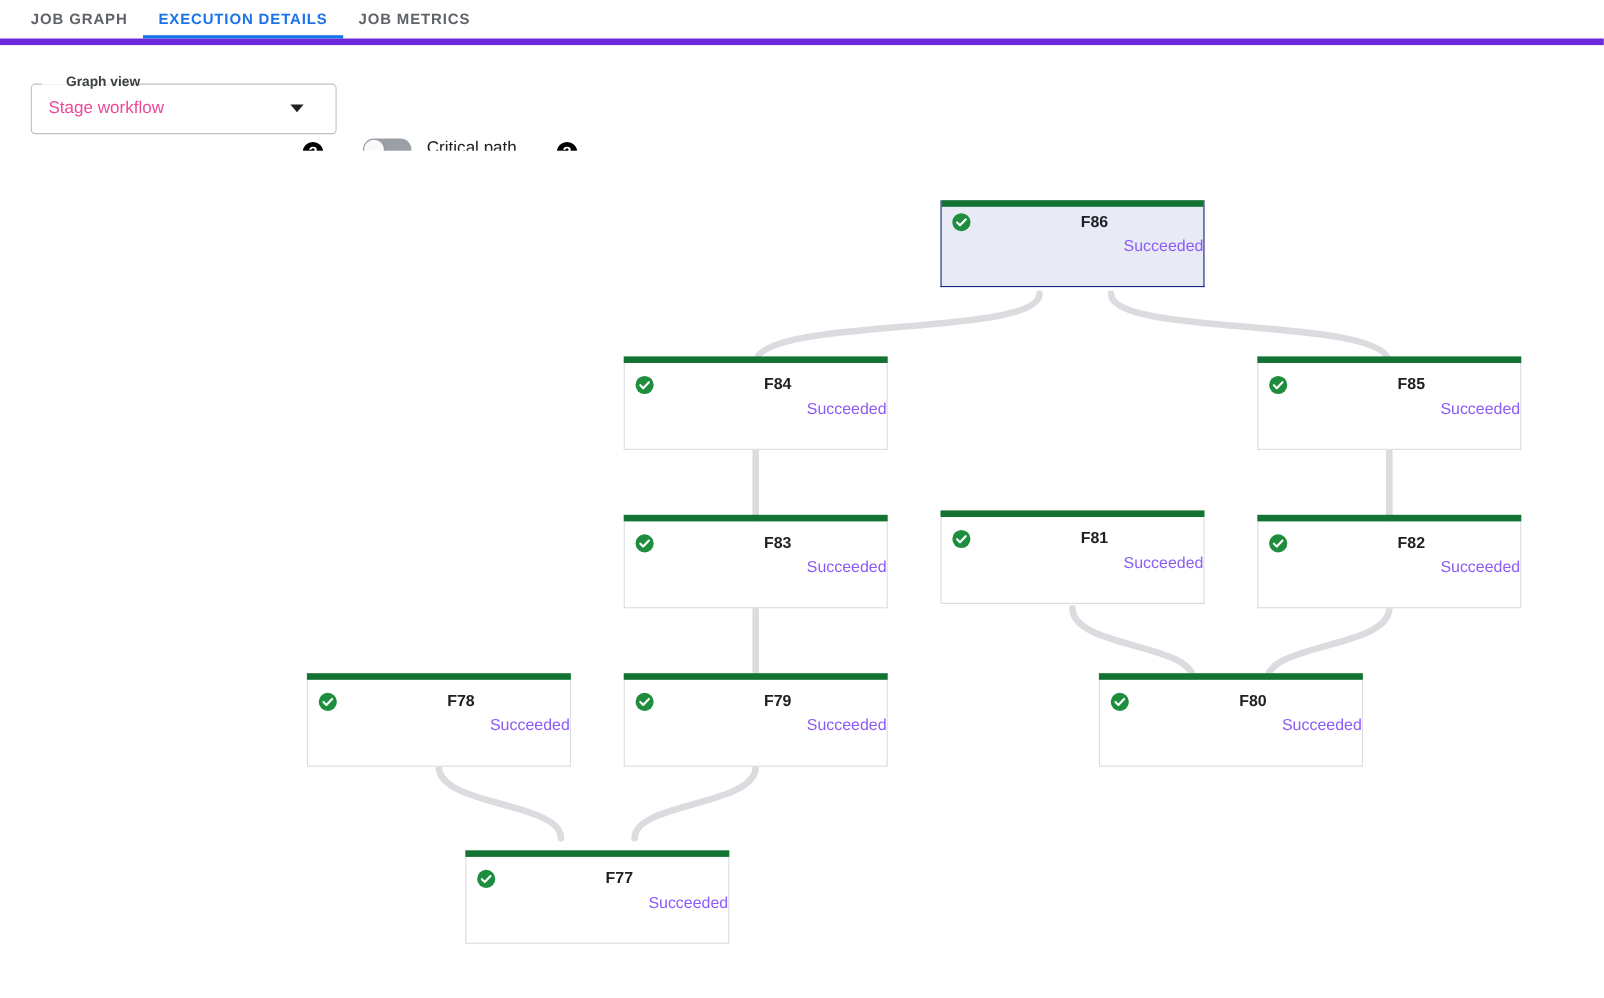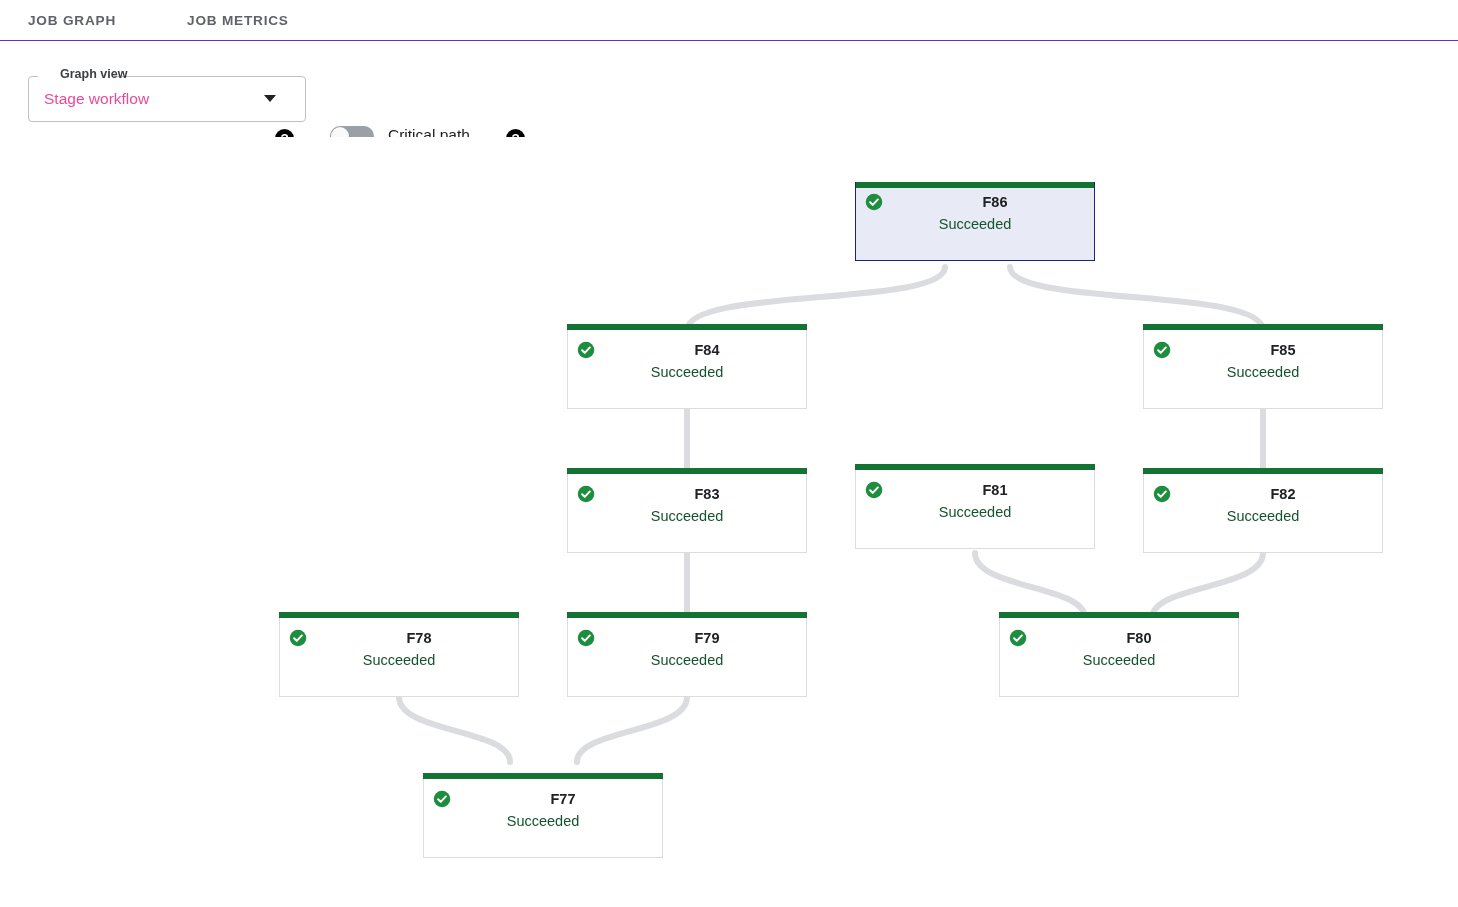--- a/index.html
+++ b/index.html
@@ -16,27 +16,26 @@
     overflow: hidden;
     position: relative;
   }
 
   
   .tabbar {
     position: absolute;
     left: 0; top: 0;
     width: 1458px;
     height: 41px;
-    border-bottom: 1px solid #6d28d9;
+    border-bottom: 6px solid #6d28d9;
     box-sizing: border-box;
     display: flex;
     align-items: stretch;
     padding-left: 14px;
     background: #fff;
-    gap: 43px;
   }
   .tab {
     position: relative;
     display: flex;
     align-items: center;
     padding: 0 14px;
     font-size: 13.6px;
     font-weight: 700;
     letter-spacing: .8px;
     color: #5f6368;
@@ -234,33 +233,36 @@
     font-size: 14.5px;
     font-weight: 700;
     color: #202124;
     line-height: 18px;
     padding-left: 40px;
   }
   .node-sub {
     position: absolute;
     left: 0; right: 0;
     top: 33px;
-    text-align: center;
+    text-align: right;
     font-size: 14.5px;
     font-weight: 400;
-    color: #14532d;
+    color: #8b5cf6;
     line-height: 18px;
   }
 </style>
 </head>
 <body>
 
 <div class="tabbar">
   <div class="tab">
     <span>JOB GRAPH</span>
+  </div>
+  <div class="tab active">
+    <span>EXECUTION DETAILS</span>
   </div>
   <div class="tab">
     <span>JOB METRICS</span>
   </div>
 </div>
 
 <div class="toolbar">
 
   <div class="select-wrap">
     <div class="select-box"></div>

